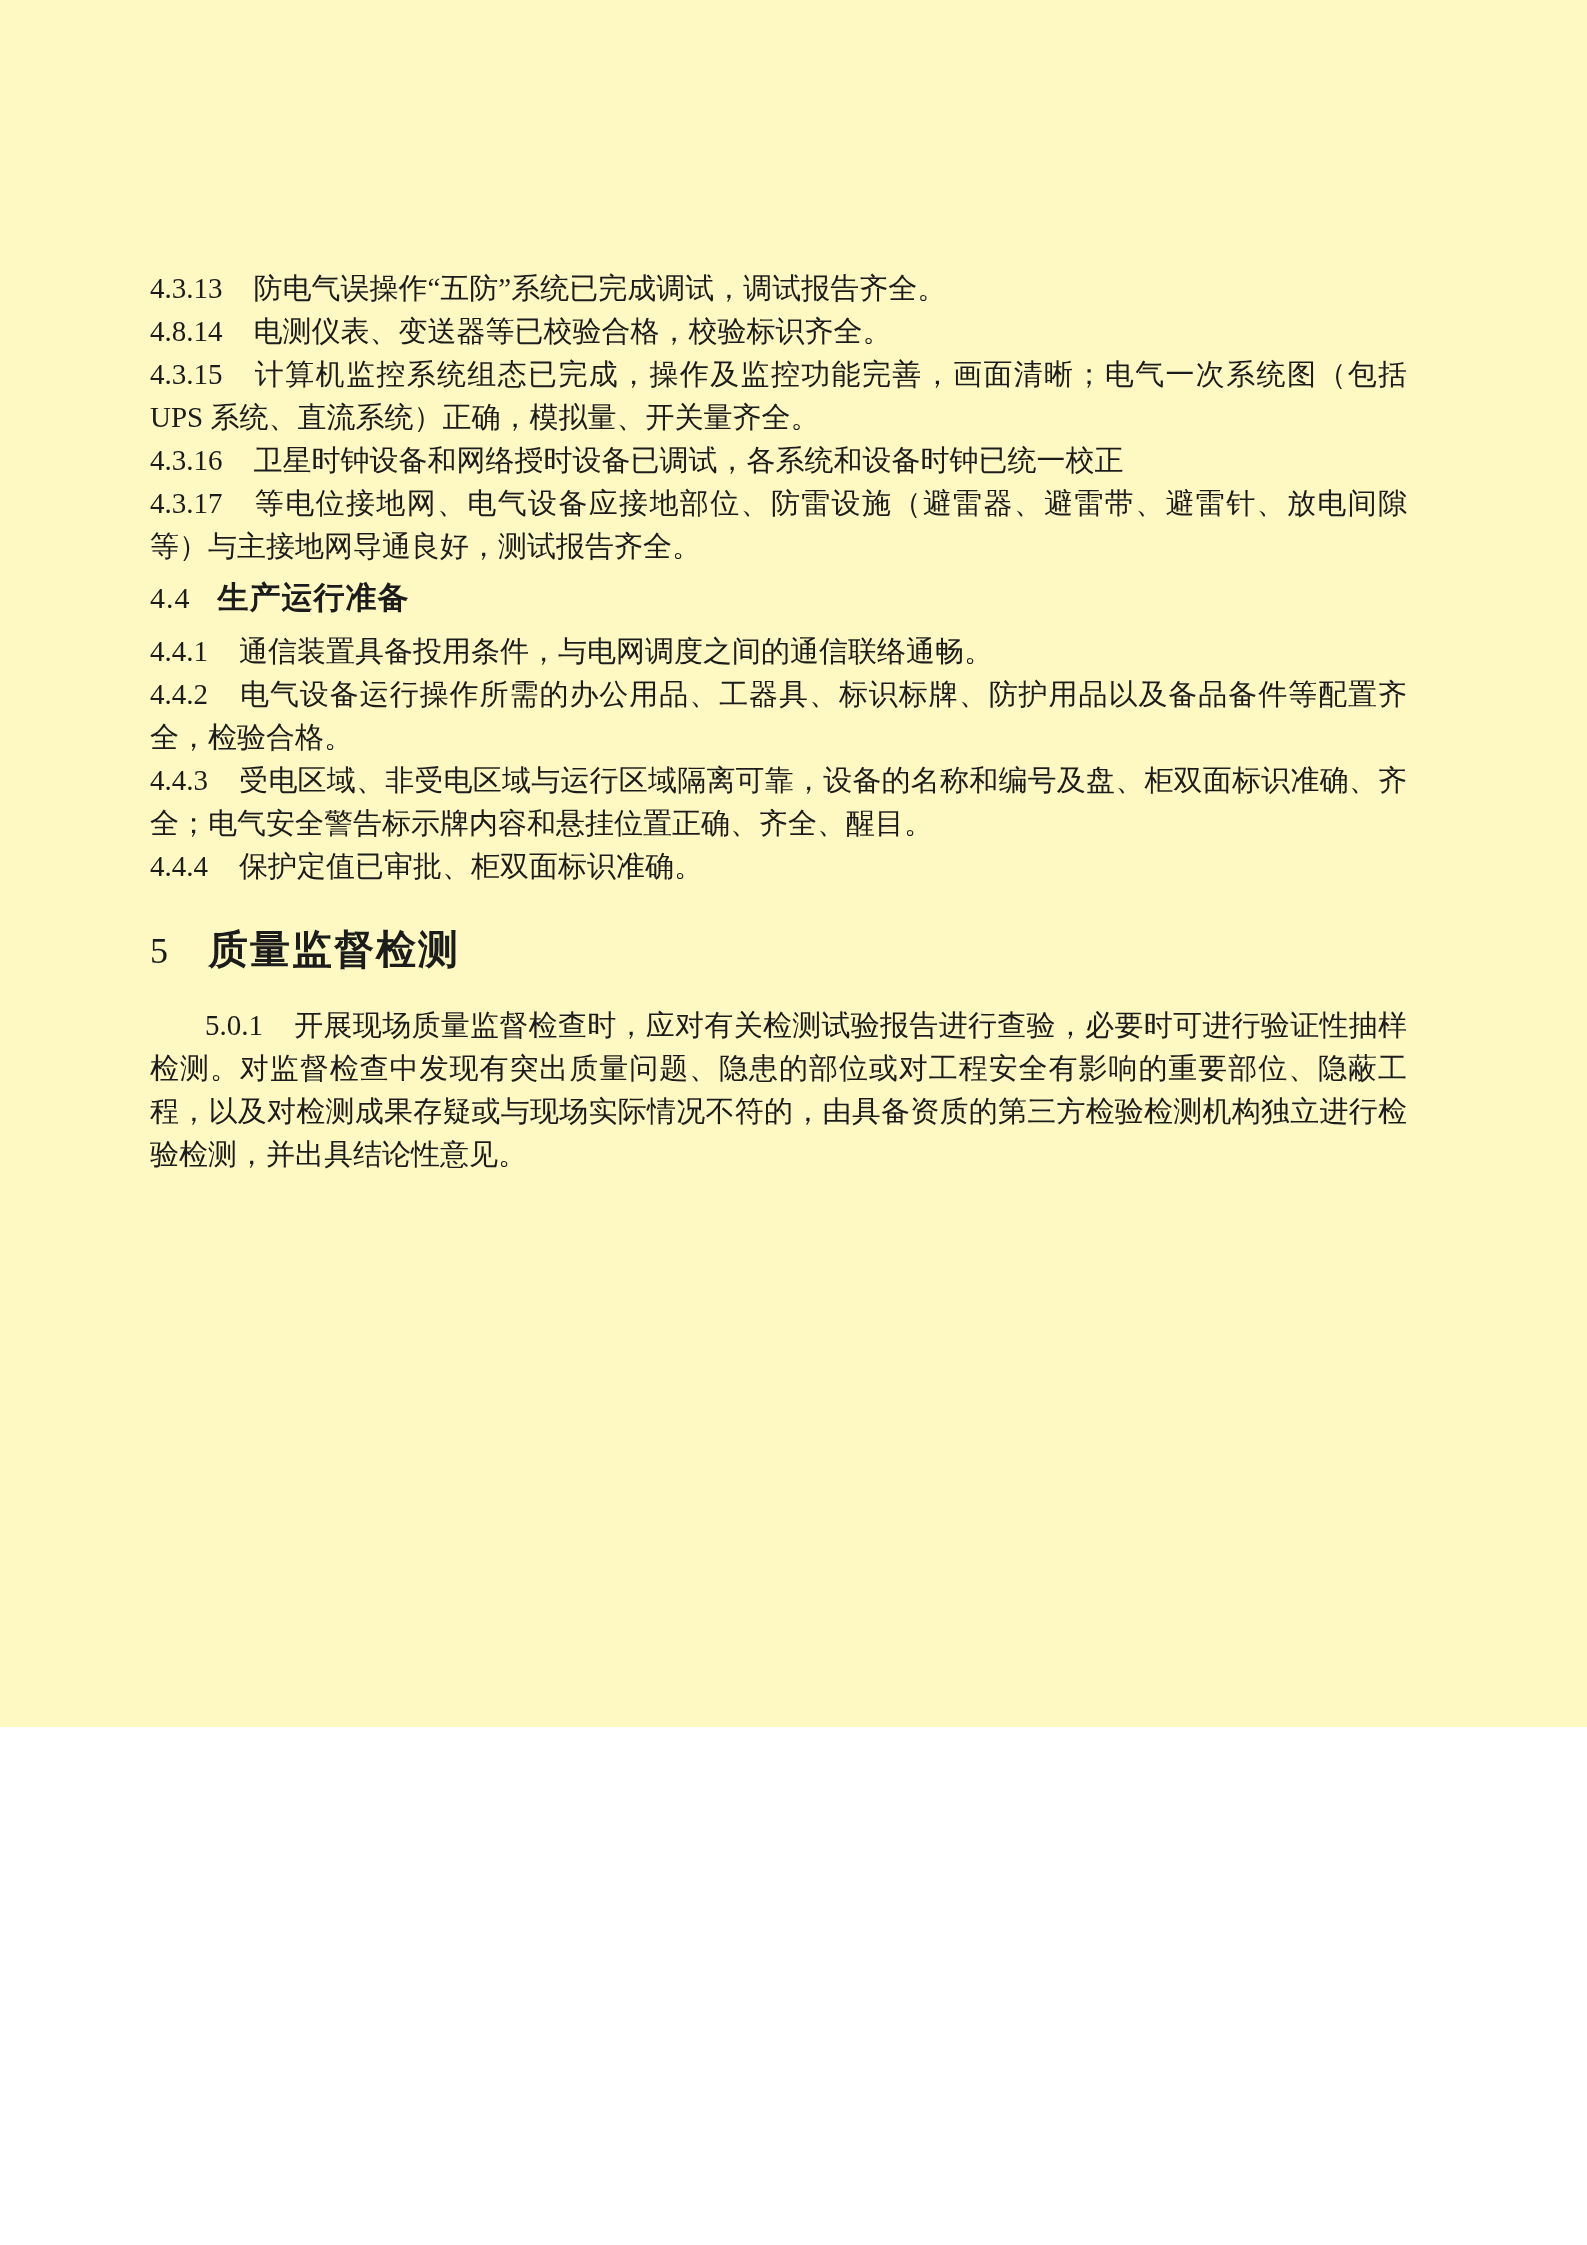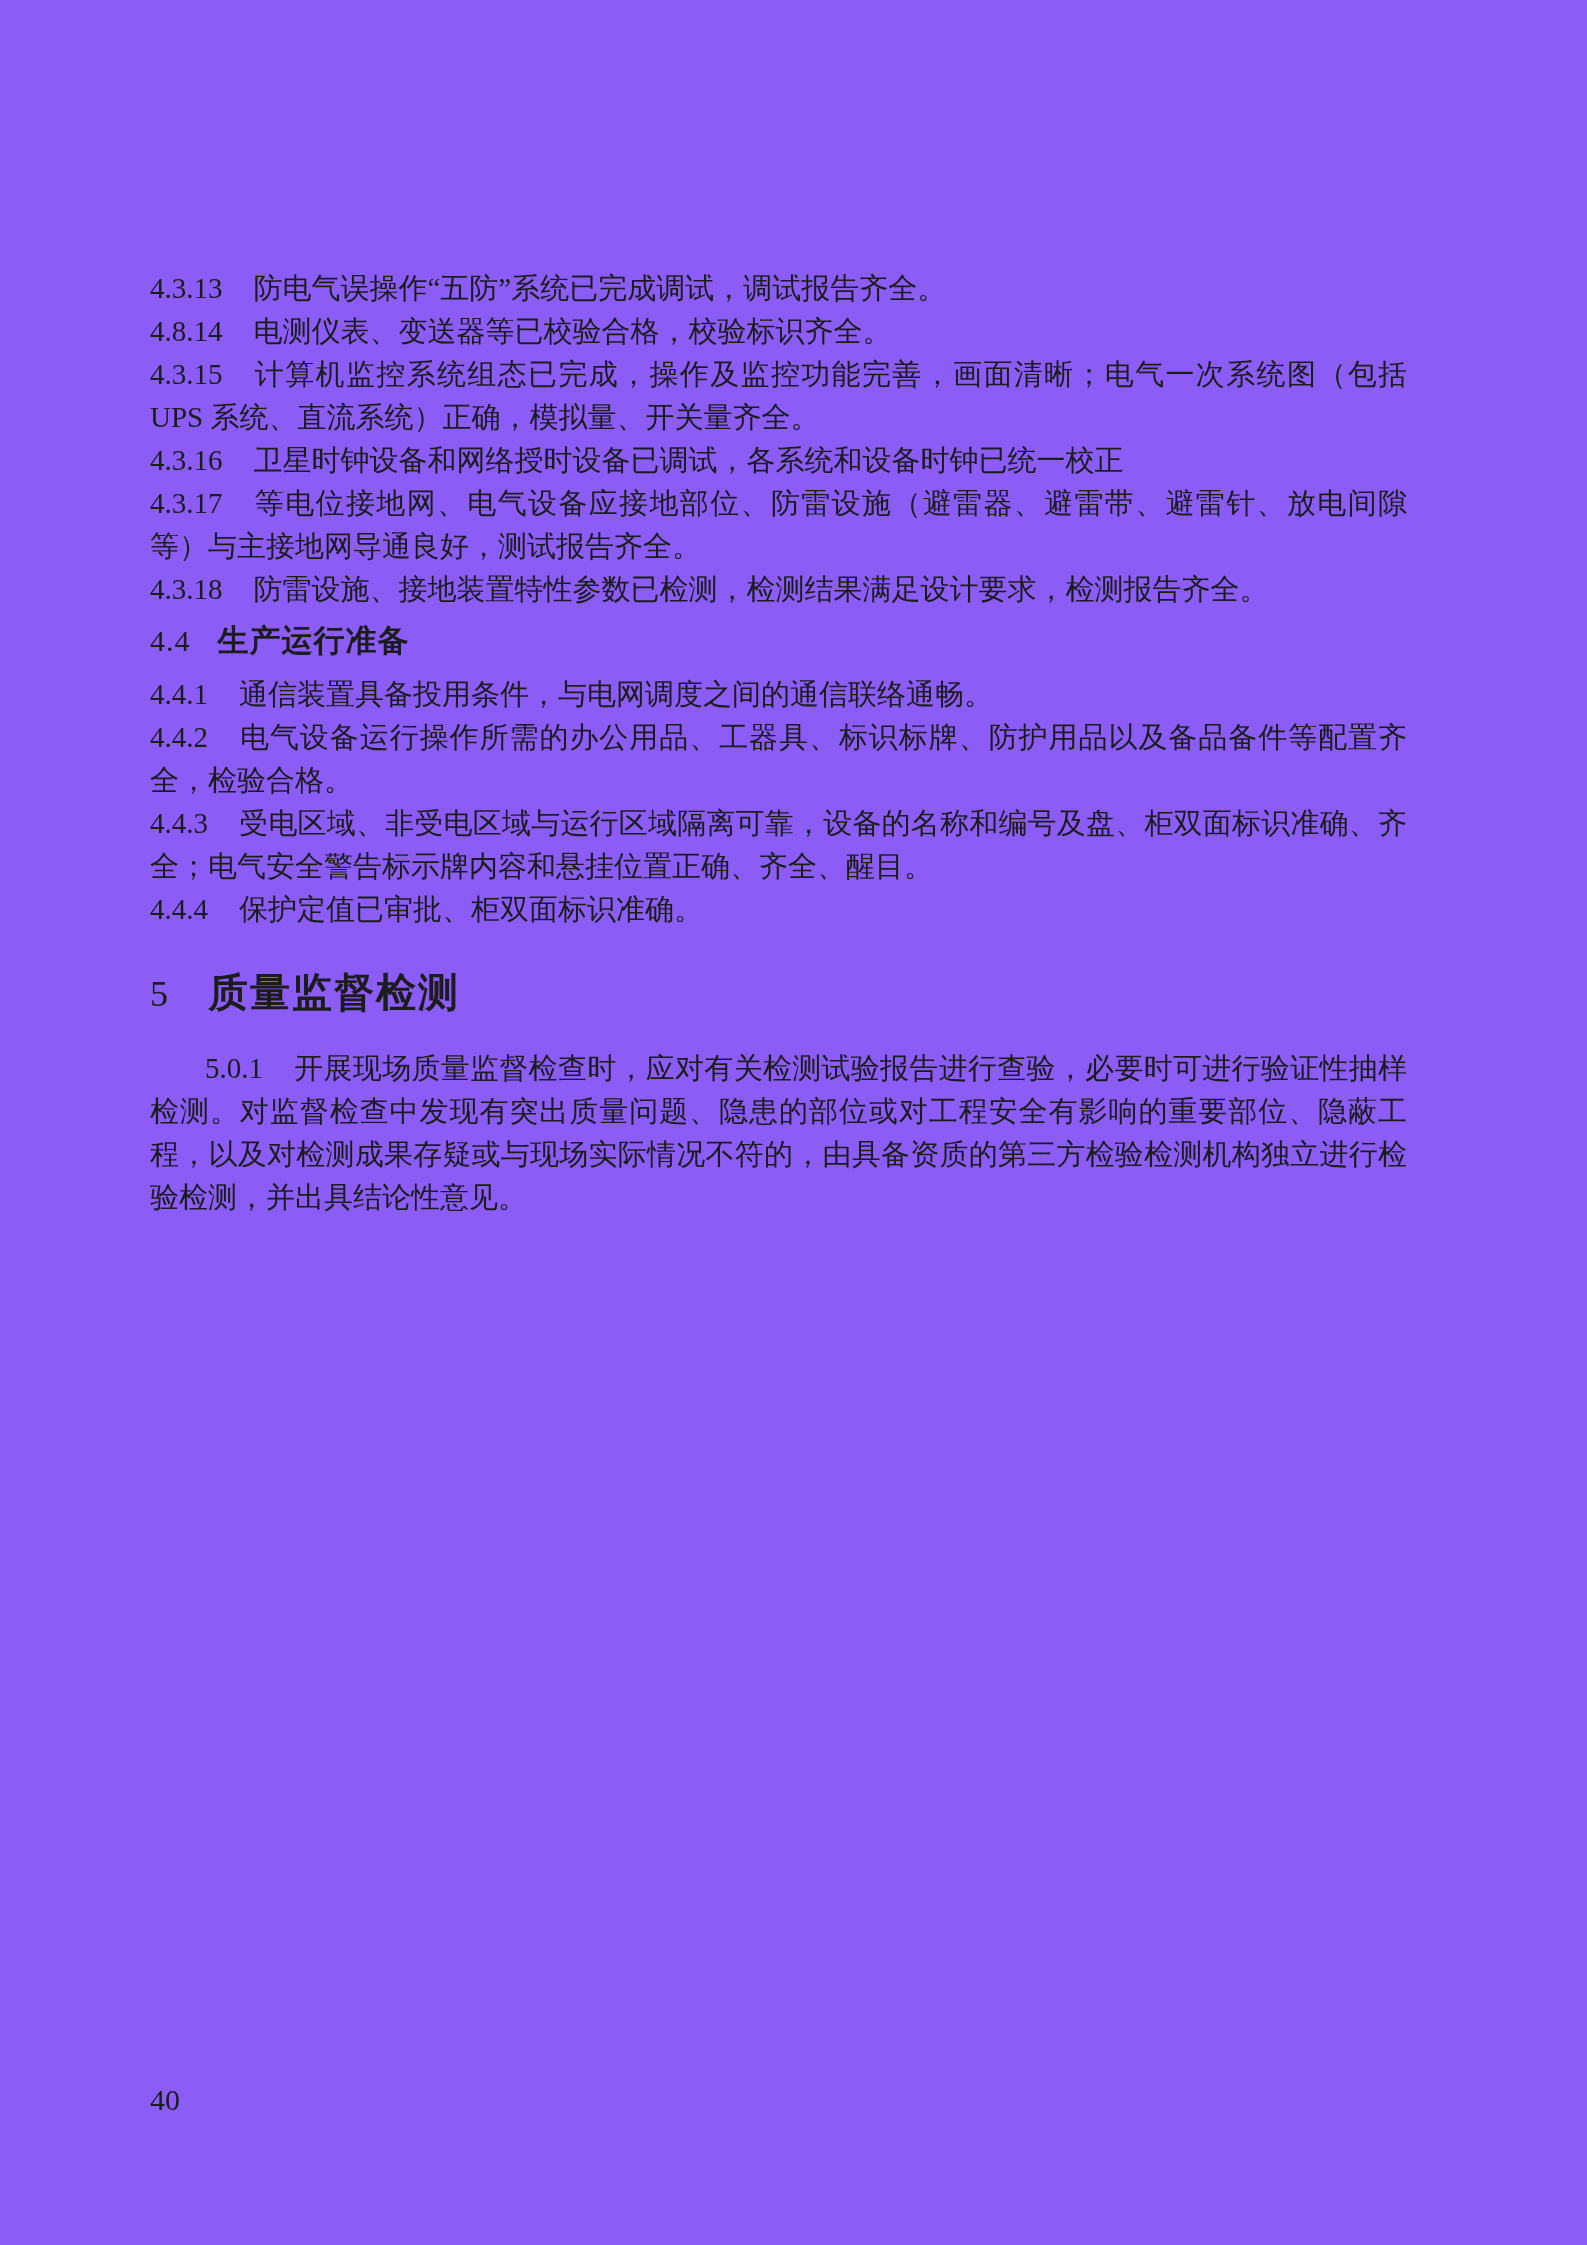--- a/index.html
+++ b/index.html
@@ -1,21 +1,21 @@
 <!DOCTYPE html>
 <html><head>
 <meta charset="utf-8">
 <style>
   * { margin:0; padding:0; box-sizing:border-box; }
   html,body { background:#ffffff; }
   .page {
     position:relative;
     width:1587px;
-    height:2245px;
-    background:#8b5cf6;
+    height:1727px;
+    background:#fef9c3;
     font-family:"Liberation Serif","DejaVu Serif",serif;
     color:#1c1c1c;
     overflow:hidden;
   }
   .content {
     position:absolute;
     left:150px;
     top:267px;
     width:1257px;
   }
@@ -78,21 +78,20 @@
     <p class="clause"><span class="num">4.3.13</span><span>防电气误操作“五防”系统已完成调试，调试报告齐全。</span></p>
 
     <p class="clause"><span class="num">4.8.14</span><span>电测仪表、变送器等已校验合格，校验标识齐全。</span></p>
 
     <p class="clause"><span class="num">4.3.15</span><span>计算机监控系统组态已完成，操作及监控功能完善，画面清晰；电气一次系统图（包括 UPS 系统、直流系统）正确，模拟量、开关量齐全。</span></p>
 
     <p class="clause"><span class="num">4.3.16</span><span>卫星时钟设备和网络授时设备已调试，各系统和设备时钟已统一校正</span></p>
 
     <p class="clause"><span class="num">4.3.17</span><span>等电位接地网、电气设备应接地部位、防雷设施（避雷器、避雷带、避雷针、放电间隙等）与主接地网导通良好，测试报告齐全。</span></p>
 
-    <p class="clause"><span class="num">4.3.18</span><span>防雷设施、接地装置特性参数已检测，检测结果满足设计要求，检测报告齐全。</span></p>
 
     <h2 class="section-heading"><span class="h-num">4.4</span><span class="h-title">生产运行准备</span></h2>
 
     <p class="clause"><span class="num">4.4.1</span><span>通信装置具备投用条件，与电网调度之间的通信联络通畅。</span></p>
 
     <p class="clause"><span class="num">4.4.2</span><span>电气设备运行操作所需的办公用品、工器具、标识标牌、防护用品以及备品备件等配置齐全，检验合格。</span></p>
 
     <p class="clause"><span class="num">4.4.3</span><span>受电区域、非受电区域与运行区域隔离可靠，设备的名称和编号及盘、柜双面标识准确、齐全；电气安全警告标示牌内容和悬挂位置正确、齐全、醒目。</span></p>
 
     <p class="clause"><span class="num">4.4.4</span><span>保护定值已审批、柜双面标识准确。</span></p>

